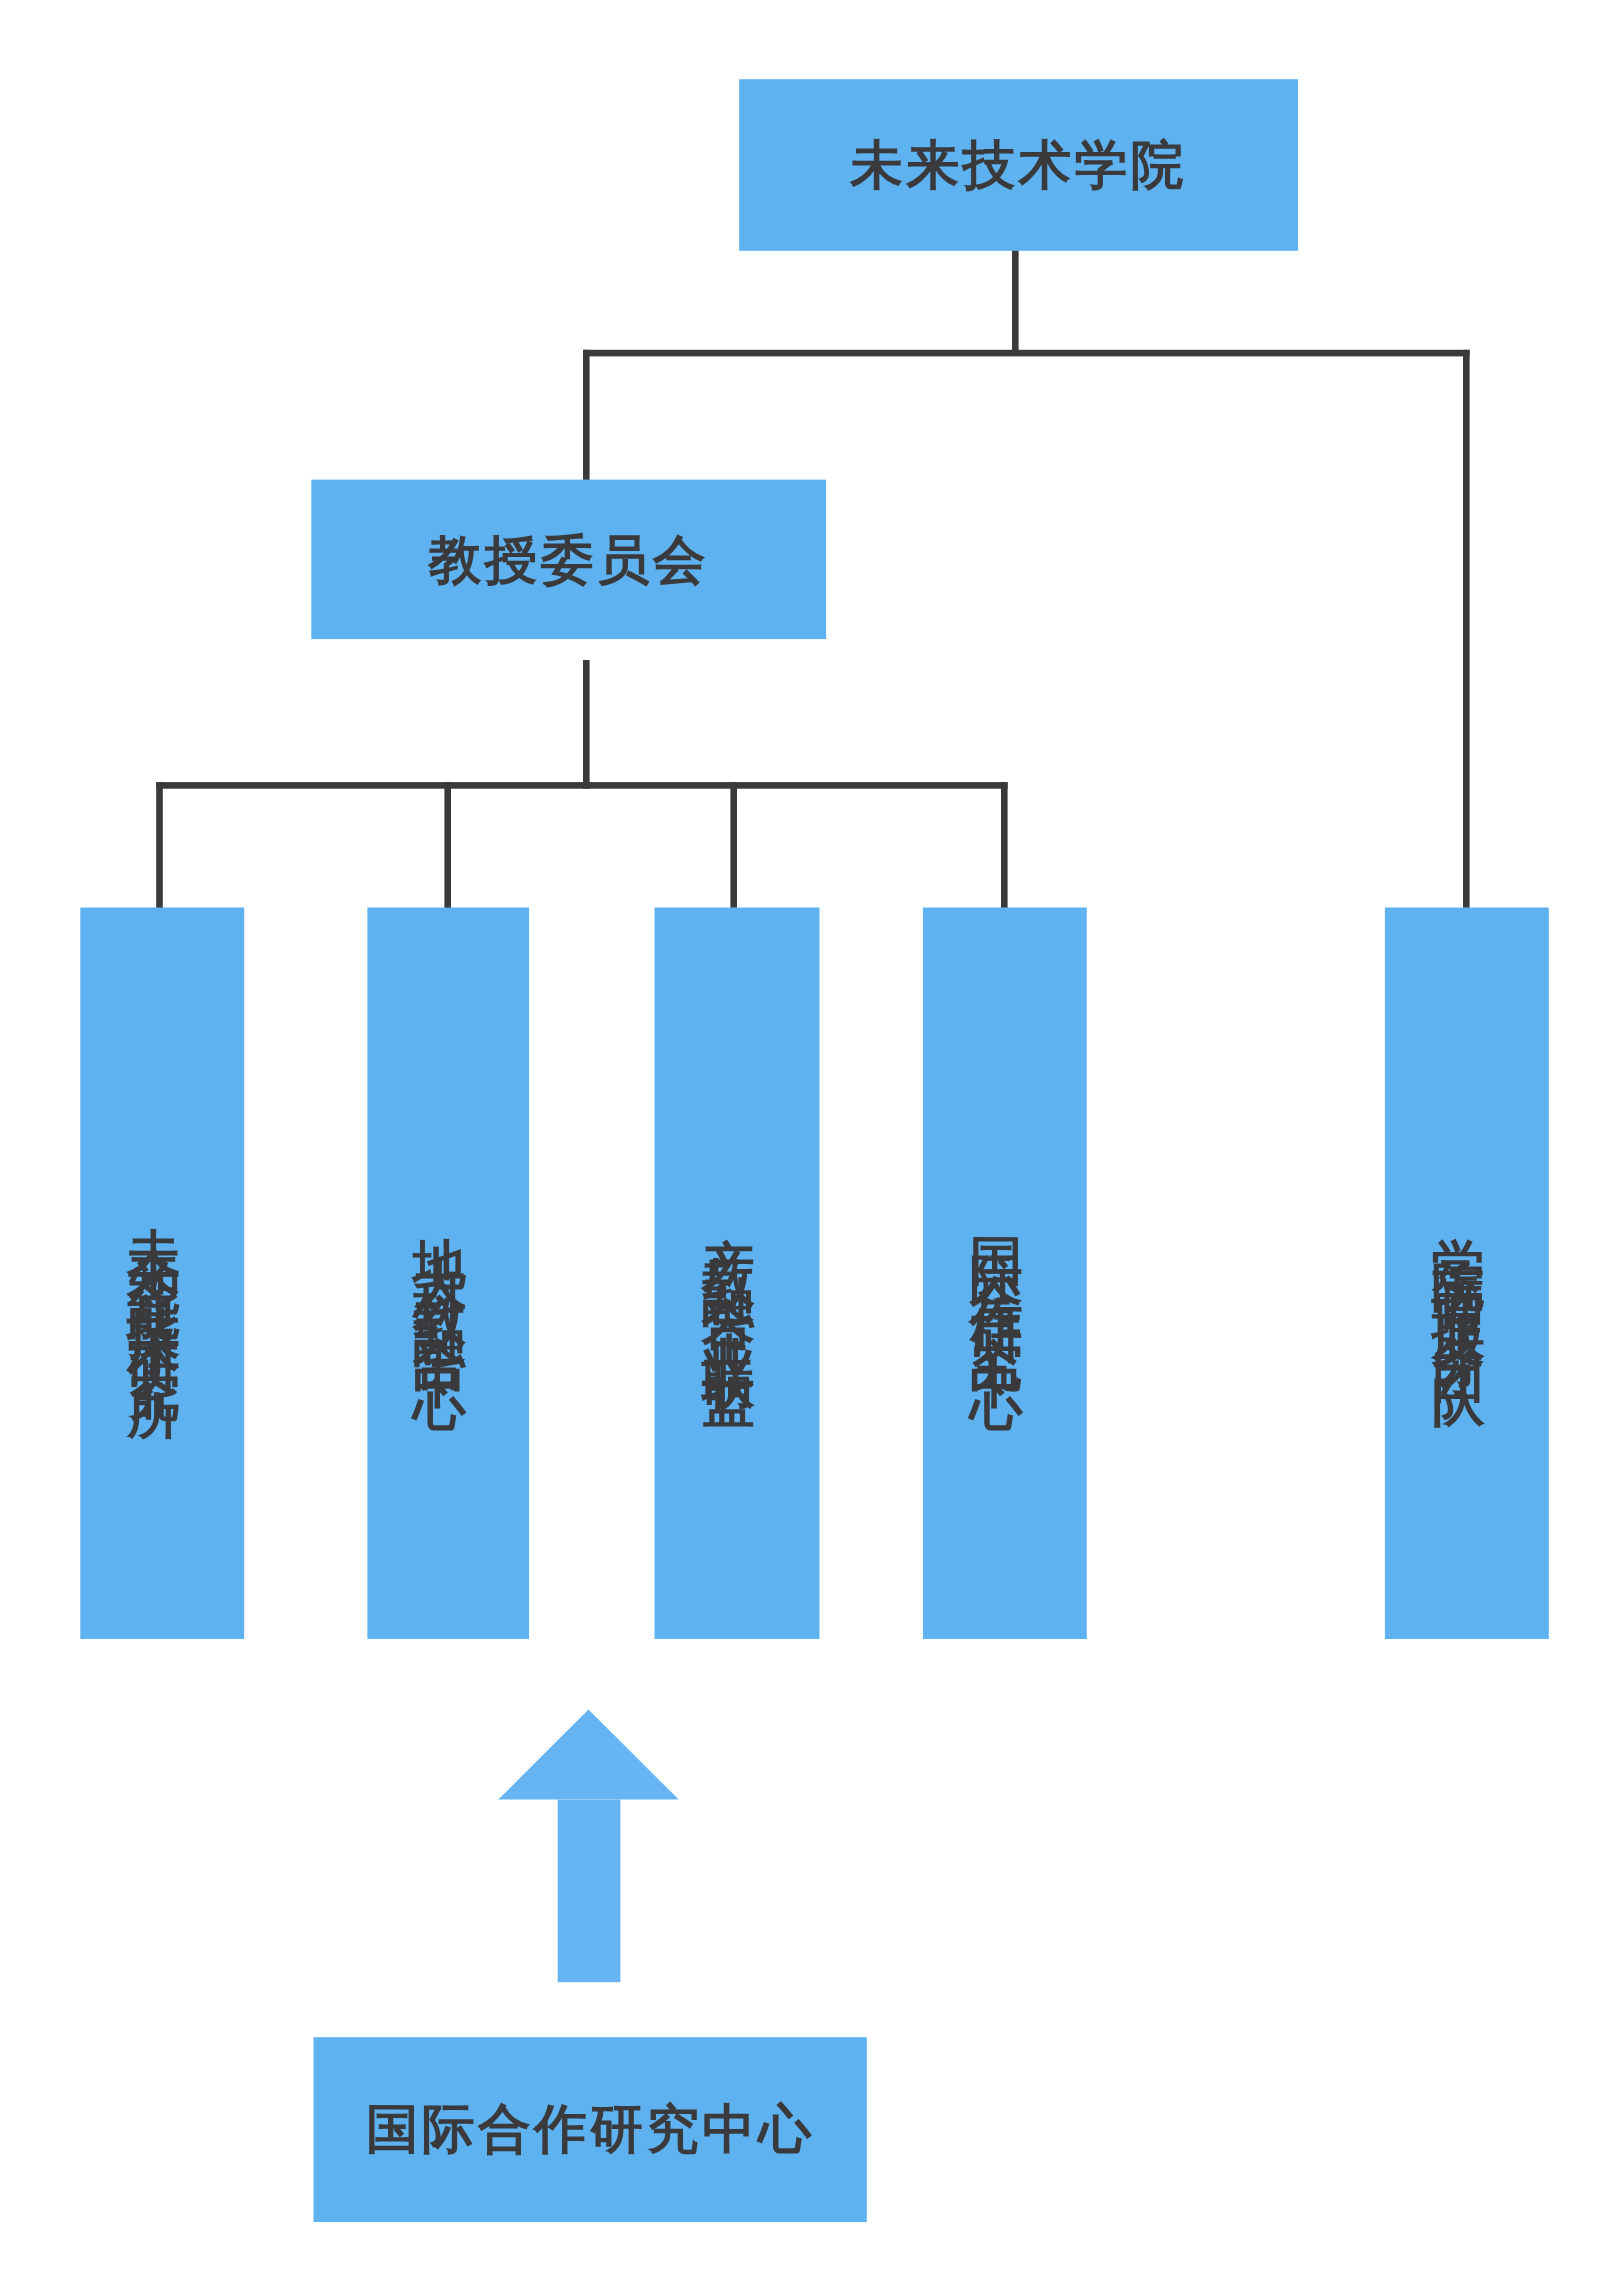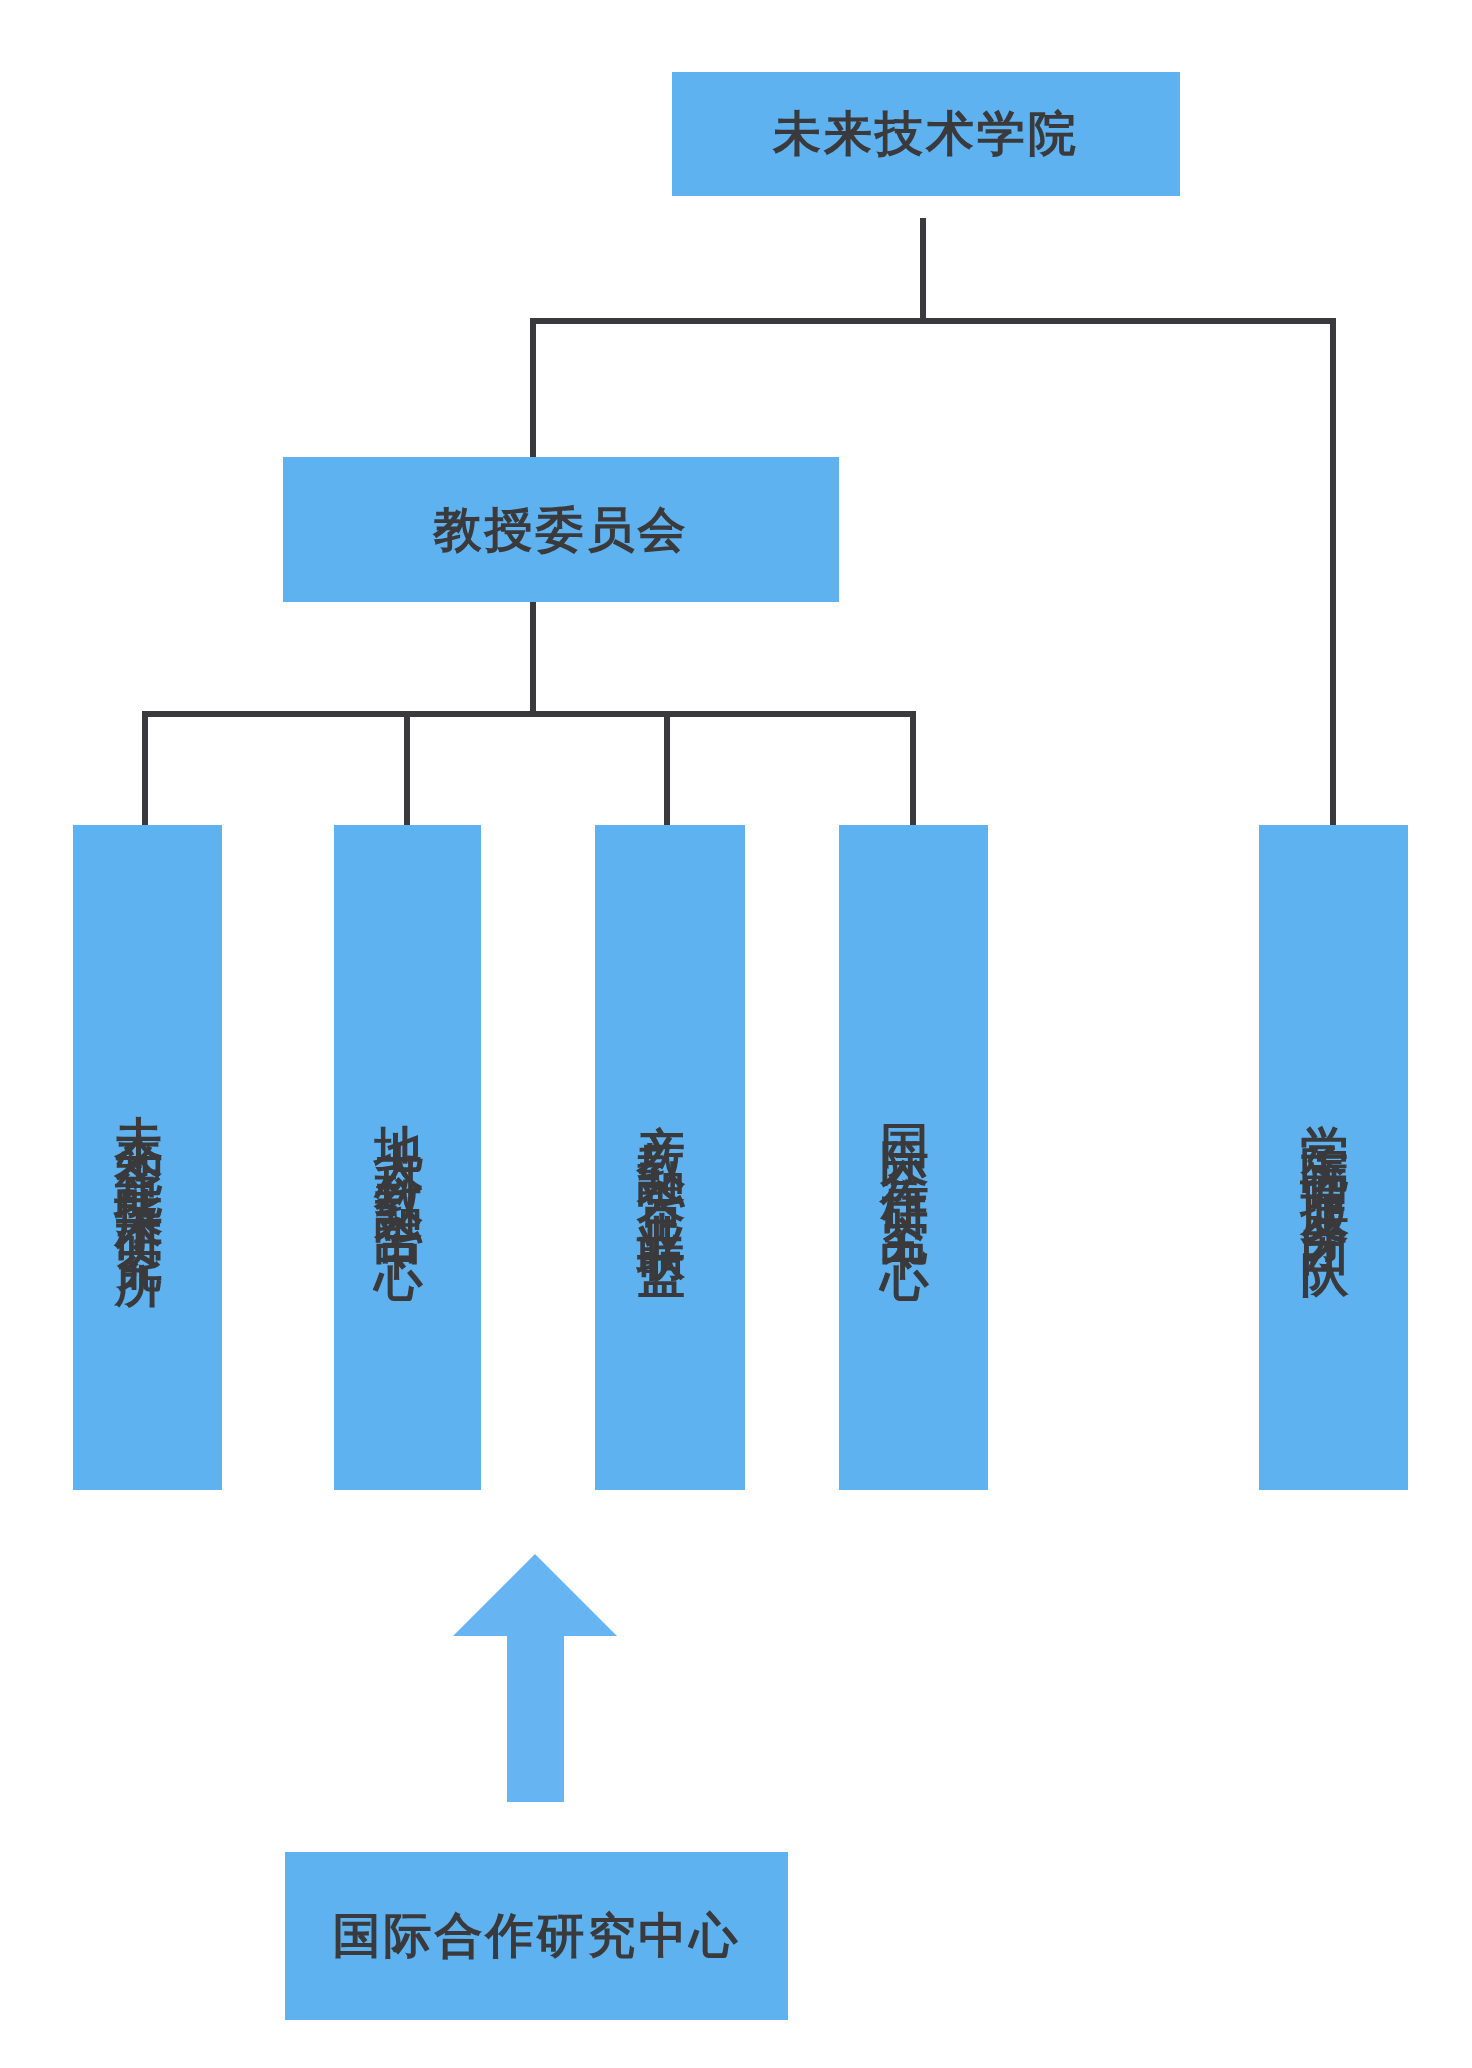--- a/index.html
+++ b/index.html
@@ -68,25 +68,25 @@
   <div class="line" style="left:530px; top:318px; width:806px; height:6px;"></div>
   <div class="line" style="left:530px; top:318px; width:6px; height:141px;"></div>
   <div class="line" style="left:1330px; top:318px; width:6px; height:509px;"></div>
   <div class="line" style="left:530px; top:600px; width:6px; height:117px;"></div>
   <div class="line" style="left:142px; top:711px; width:774px; height:6px;"></div>
   <div class="line" style="left:142px; top:711px; width:6px; height:116px;"></div>
   <div class="line" style="left:404px; top:711px; width:6px; height:116px;"></div>
   <div class="line" style="left:664px; top:711px; width:6px; height:116px;"></div>
   <div class="line" style="left:910px; top:711px; width:6px; height:116px;"></div>
 
-  <div class="node h-node" style="left:672px; top:72px; width:508px; height:124px;">
+  <div class="node h-node" style="left:672px; top:72px; width:508px; height:156px;">
     <span>未来技术学院</span>
   </div>
 
-  <div class="node h-node" style="left:283px; top:457px; width:556px; height:145px;font-family:Liberation Serif, serif;">
+  <div class="node h-node" style="left:283px; top:436px; width:468px; height:145px;font-family:Liberation Serif, serif;">
     <span>教授委员会</span>
   </div>
 
   <div class="node v-node" style="left:73px; top:825px; width:149px; height:665px;">
     <span class="v-label">未来智能技术研究所</span>
   </div>
   <div class="node v-node" style="left:334px; top:825px; width:147px; height:665px;">
     <span class="v-label">地大科教融合中心</span>
   </div>
   <div class="node v-node" style="left:595px; top:825px; width:150px; height:665px;">

